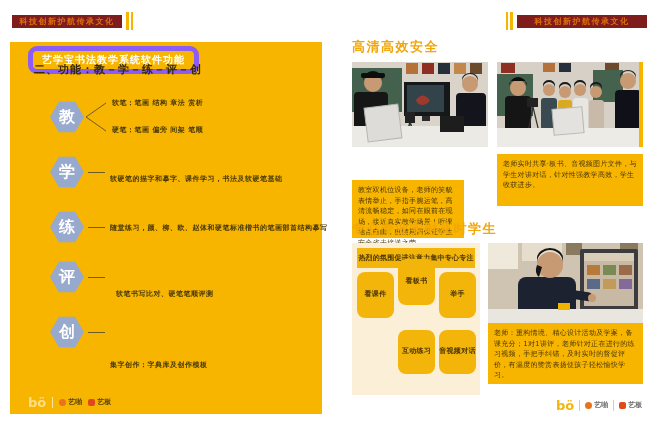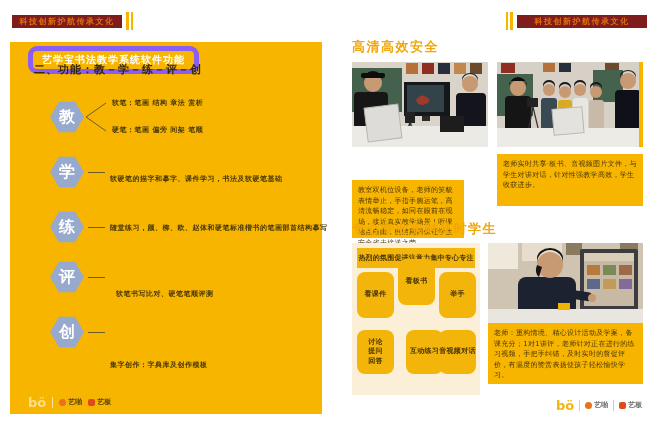--- a/index.html
+++ b/index.html
@@ -190,24 +190,21 @@
 <div class="abs cap" style="left:352px;top:147px;width:112px;height:58px;margin-top:33px;">教室双机位设备，老师的笑貌表情举止，手指手腕运笔，高清流畅稳定，如同在眼前在现场，接近真实教学场景！听课地点自由，疫情期间保证学生安全省去接送之劳</div>
 <div class="abs cap" style="left:497px;top:154px;width:146px;height:52px;">老师实时共享·板书、音视频图片文件，与学生对讲对话，针对性强教学高效，学生收获进步。</div>
 
 <div class="abs sec-title" style="left:352px;top:220px;">专心专业实时及时学生</div>
 
 <div class="abs panel2">
   <div class="abs panel2-head">热烈的氛围促进注意力集中专心专注</div>
   <div class="abs chip" style="left:5px;top:29px;width:37px;height:46px;">看课件</div>
   <div class="abs chip" style="left:46px;top:16px;width:37px;height:46px;">看板书</div>
   <div class="abs chip" style="left:87px;top:29px;width:37px;height:46px;">举手</div>
-  <div class="abs chip" style="left:5px;top:87px;width:37px;height:44px;">讨论
-提问
-回答</div>
-  <div class="abs chip" style="left:54px;top:87px;width:37px;height:44px;text-align:center;">互动练习</div>
+  <div class="abs chip" style="left:46px;top:87px;width:37px;height:44px;text-align:center;">互动练习</div>
   <div class="abs chip" style="left:87px;top:87px;width:37px;height:44px;">音视频对话</div>
 </div>
 
 <div class="abs photo" style="left:488px;top:243px;width:155px;height:80px;">
   <svg width="155" height="80" viewBox="0 0 155 80">
     <rect width="155" height="80" fill="#cfc3b2"></rect>
     <rect x="0" y="0" width="30" height="26" fill="#efe9dc"></rect>
     <rect x="34" y="0" width="40" height="18" fill="#e6ddcc"></rect>
     <rect x="78" y="0" width="16" height="12" fill="#8a7a60"></rect>
     <rect x="132" y="0" width="18" height="10" fill="#8a7a60"></rect>

